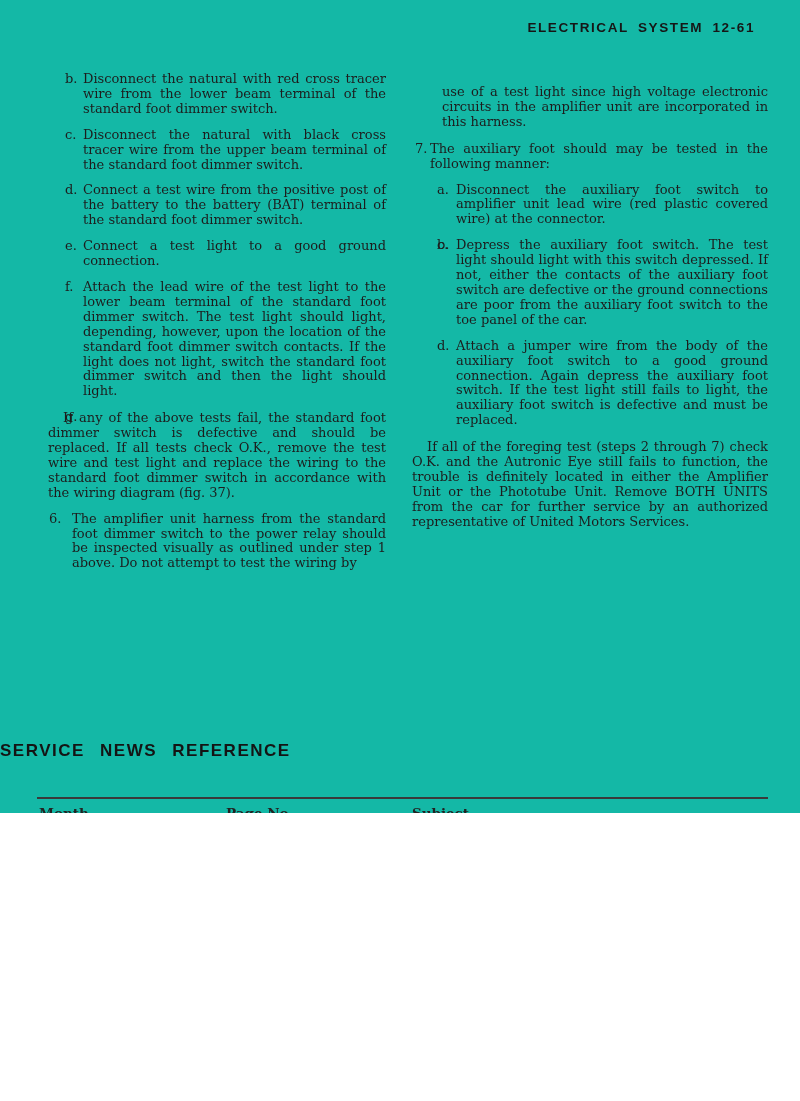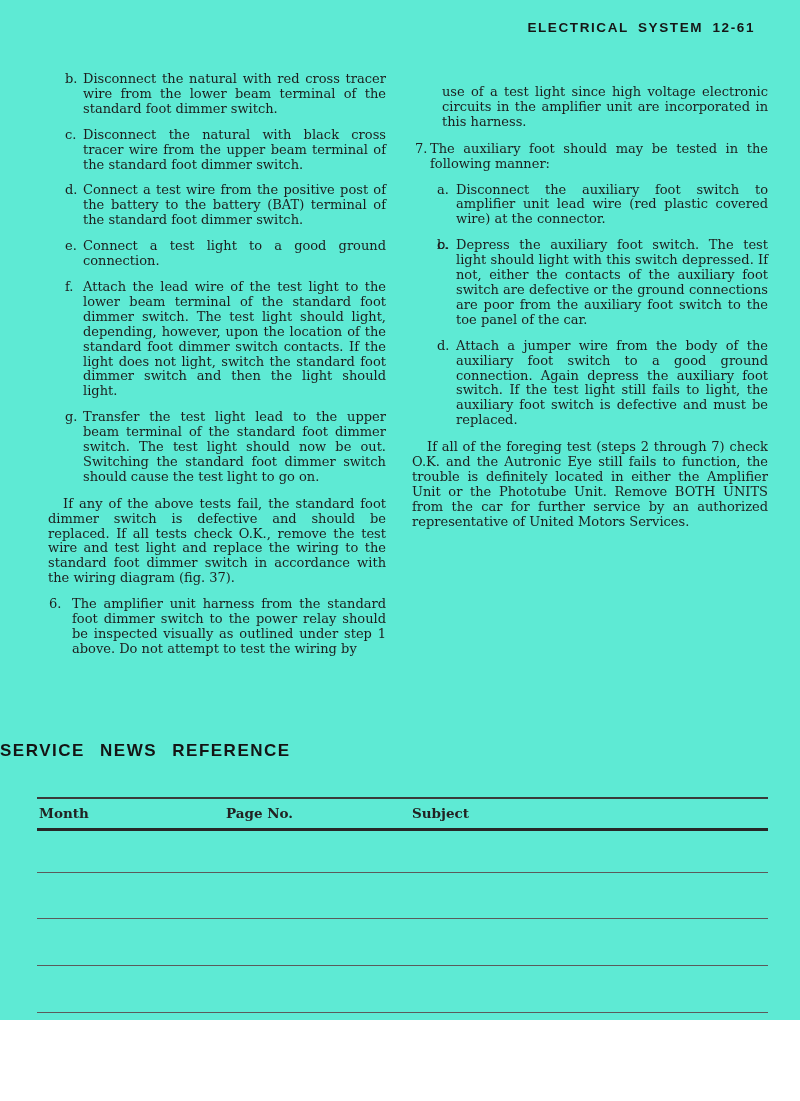--- a/index.html
+++ b/index.html
@@ -1,19 +1,19 @@
 <!DOCTYPE html>
 <html><head>
 <meta charset="utf-8">
 <style>
   html,body { margin:0; padding:0; }
   .page {
     position:relative;
-    width:800px; height:1020px;
-    background:#5eead4;
+    width:800px; height:813px;
+    background:#14b8a6;
     color:#1d1d1d;
     overflow:hidden;
     font-family:"DejaVu Serif","Liberation Serif",serif;
   }
   
   .running-head {
     position:absolute; top:20px; right:45px;
     font-family:"Liberation Sans",sans-serif;
     font-weight:bold; font-size:13.5px;
     letter-spacing:1.6px; word-spacing:4px;
@@ -87,21 +87,20 @@
     <p class="li item-l">
       <span class="lbl">e.</span>
       <span>Connect a test light to a good ground connection.</span>
     </p>
     <p class="li item-l">
       <span class="lbl">f.</span>
       <span>Attach the lead wire of the test light to the lower beam terminal of the standard foot dimmer switch. The test light should light, depending, however, upon the location of the standard foot dimmer switch contacts. If the light does not light, switch the standard foot dimmer switch and then the light should light.</span>
     </p>
     <p class="li item-l">
       <span class="lbl">g.</span>
-      <span>Transfer the test light lead to the upper beam terminal of the standard foot dimmer switch. The test light should now be out. Switching the standard foot dimmer switch should cause the test light to go on.</span>
     </p>
     <p class="para">If any of the above tests fail, the standard foot dimmer switch is defective and should be replaced. If all tests check O.K., remove the test wire and test light and replace the wiring to the standard foot dimmer switch in accordance with the wiring diagram (fig. 37).</p>
     <p class="li item-6">
       <span class="lbl">6.</span>
       <span>The amplifier unit harness from the standard foot dimmer switch to the power relay should be inspected visually as outlined under step 1 above. Do not attempt to test the wiring by</span>
     </p>
   </div>
 
   <div class="col col-right">
     <p class="cont">use of a test light since high voltage electronic circuits in the amplifier unit are incorporated in this harness.</p>

